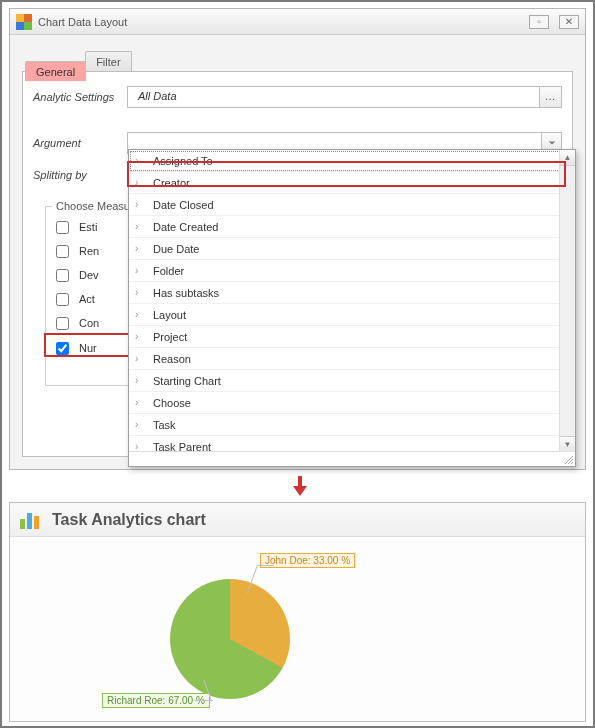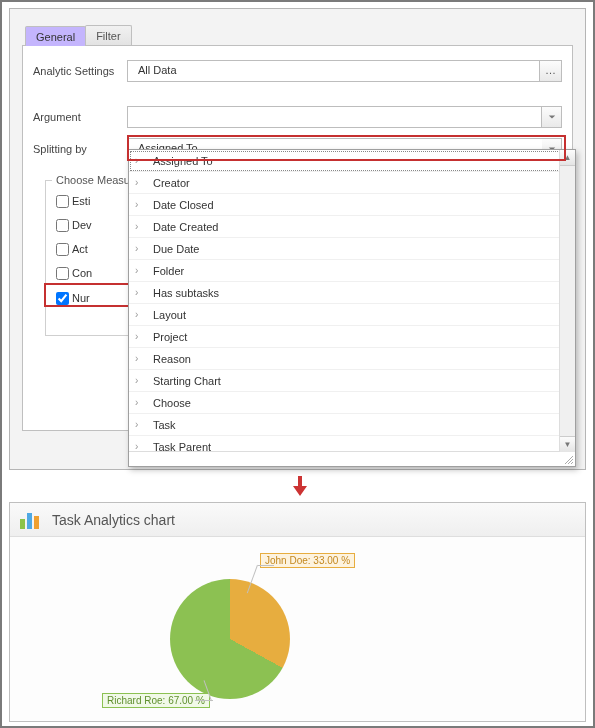--- a/index.html
+++ b/index.html
@@ -71,33 +71,33 @@
     padding: 4px 10px 3px 10px;
     border: 1px solid #bfbfbf;
     border-bottom: none;
     background: linear-gradient(#f1f1f1,#e3e3e3);
     color: #555;
     border-radius: 2px 2px 0 0;
     margin-right: -1px;
     position: relative;
   }
   .tab.active {
-    background: #c4b5fd;
+    background: #fca5a5;
     color: #333;
-    top: 1px;
+    top: 10px;
     z-index: 3;
   }
   .tabpanel {
     border: 1px solid #bfbfbf;
     background: #fff;
     height: calc(100% - 24px);
     padding: 14px 10px 10px 10px;
     position: relative;
   }
-  .row { display: flex; align-items: center; margin-bottom: 10px; }
+  .row { display: flex; align-items: center; margin-bottom: 10px; font-style: italic; }
   .row label { width: 94px; color: #444; }
   .textfield {
     flex: 1;
     height: 22px;
     border: 1px solid #bdbdbd;
     background: #fff;
     padding: 3px 10px;
     color: #333;
     white-space: nowrap;
     overflow: hidden;
@@ -140,21 +140,21 @@
     position: absolute;
     top: -7px; left: 6px;
     background:#fff;
     padding: 0 4px;
     color:#555;
   }
   .m-row {
     display: flex; align-items: center;
     height: 24px;
     padding: 0 4px 0 6px;
-    gap: 0;
+    gap: 7px;
   }
   .m-row input[type=checkbox]{width:13px;height:13px;}
   .m-row span { overflow: hidden; white-space: nowrap; }
   .num-hl {
     border: 2px solid #c53030;
     margin: -2px -2px -2px -2px;
     padding: 6px 4px 0 6px;
   }
   
   .dropdown {
@@ -222,21 +222,21 @@
     background: linear-gradient(#fafafa,#efefef);
   }
   .charticon {
     width:22px;height:18px;margin-right:10px;
     display:flex;align-items:flex-end;gap:2px;
   }
   .charticon span{width:5px;}
   .charticon span:nth-child(1){height:10px;background:#8bc34a;}
   .charticon span:nth-child(2){height:16px;background:#4fa9e4;}
   .charticon span:nth-child(3){height:13px;background:#f0a030;}
-  .chart-title { font-weight:normal; font-size:14px; color:#555; }
+  .chart-title { font-weight:bold; font-size:16px; color:#555; }
   .chartbody {
     flex:1; position:relative;
   }
   .legend {
     position:absolute; top:8px; right:10px;
     border:1px solid #dcdcdc;
     background:#fff;
     padding:5px 8px;
   }
   .legend-row{display:flex;align-items:center;gap:6px;height:16px;}
@@ -260,20 +260,33 @@
   .lead {
     position:absolute;
     background:#c0c0c0;
   }
 </style>
 </head>
 <body>
 <div class="wrap">
 
   <div class="dialog">
+    <div class="titlebar">
+      <div class="appicon">
+          <span></span>
+          <span></span>
+          <span></span>
+          <span></span>
+        </div>
+      <div class="title">Chart Data Layout</div>
+      <div class="winbtns">
+        <div class="winbtn">▫</div>
+        <div class="winbtn">✕</div>
+      </div>
+    </div>
     <div class="dialog-body">
       <div class="tabs">
         <div class="tab active">General</div>
         <div class="tab">Filter</div>
       </div>
       <div class="tabpanel">
         <div class="row">
           <label>Analytic Settings</label>
           <div class="textfield">All Data</div>
           <div class="ellipsis-btn">…</div>
@@ -297,20 +310,24 @@
               </svg>
             </div>
         </div>
         <div class="split-hl"></div>
 
         <div class="measures">
           <div class="measures-title">Choose Measur</div>
           <div class="m-row">
               <input type="checkbox" style="">
               <span>Esti</span>
+            </div>
+          <div class="m-row">
+              <input type="checkbox" style="">
+              <span>Ren</span>
             </div>
           <div class="m-row">
               <input type="checkbox" style="">
               <span>Dev</span>
             </div>
           <div class="m-row">
               <input type="checkbox" style="">
               <span>Act</span>
             </div>
           <div class="m-row">

